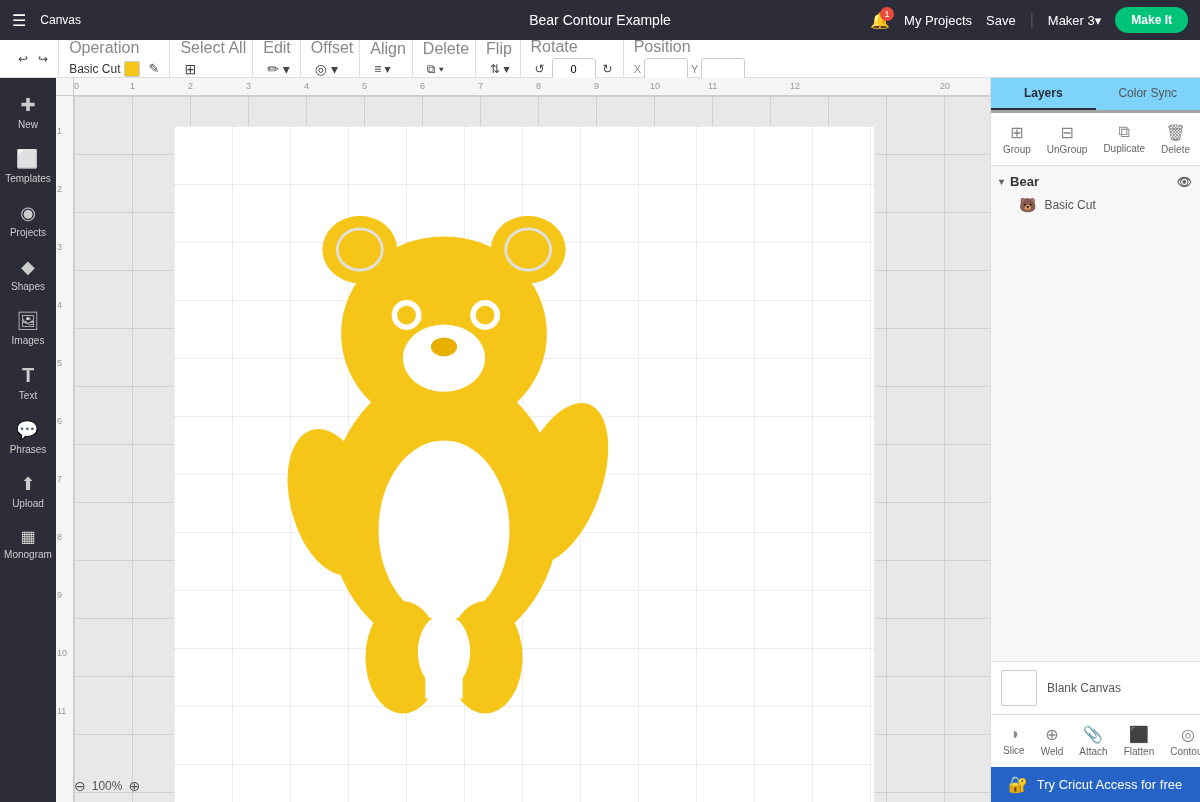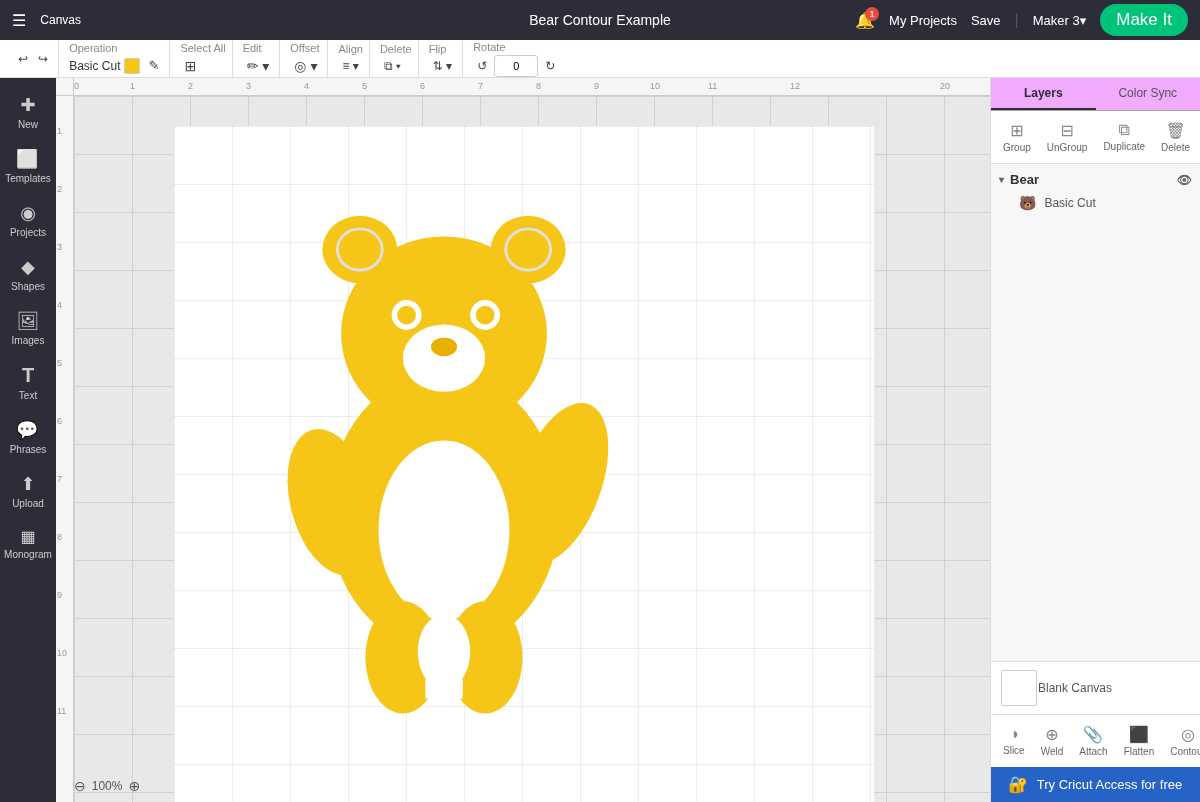--- a/index.html
+++ b/index.html
@@ -13,30 +13,30 @@
     #topbar .menu-icon { margin-right: 14px; cursor: pointer; }
     #topbar .app-title { font-size: 12px; font-weight: 500; color: #fff; margin-right: auto; }
     #topbar .project-title { position: absolute; left: 50%; transform: translateX(-50%); font-size: 14px; color: #fff; }
     #topbar .topbar-right { display: flex; align-items: center; gap: 14px; }
     #topbar .notif-btn { position: relative; cursor: pointer; }
     #topbar .notif-badge { position: absolute; top: -4px; right: -4px; background: #e74c3c; color: #fff; font-size: 9px; width: 14px; height: 14px; border-radius: 50%; display: flex; align-items: center; justify-content: center; }
     #topbar .my-projects-btn { font-size: 13px; color: #fff; cursor: pointer; }
     #topbar .save-btn { font-size: 13px; color: #fff; cursor: pointer; }
     #topbar .divider { color: #555; }
     #topbar .maker-btn { display: flex; align-items: center; font-size: 13px; color: #fff; cursor: pointer; }
-    #topbar .make-it-btn { background: #00c37a; color: #fff; border: none; border-radius: 20px; padding: 6px 16px; font-size: 17px; font-weight: 400; cursor: pointer; }
+    #topbar .make-it-btn { background: #00c37a; color: #fff; border: none; border-radius: 20px; padding: 6px 16px; font-size: 12px; font-weight: 700; cursor: pointer; }
 
     
     #toolbar {
       display: flex; align-items: center; background: #fff; height: 38px;
       border-bottom: 1px solid #ddd; padding: 0 8px; gap: 4px;
     }
     .toolbar-group { display: flex; align-items: center; gap: 2px; padding: 0 6px; border-right: 1px solid #ddd; height: 100%; }
     .toolbar-group:last-child { border-right: none; }
-    .toolbar-label { font-size: 11px; color: #888; margin-bottom: 2px; }
+    .toolbar-label { font-size: 16px; color: #888; margin-bottom: 2px; }
     .toolbar-col { display: flex; flex-direction: column; align-items: flex-start; }
     .toolbar-btn { background: none; border: none; cursor: pointer; padding: 2px 4px; border-radius: 3px; font-size: 12px; color: #444; display: flex; align-items: center; gap: 2px; }
     .toolbar-input { width: 44px; height: 22px; border: 1px solid #ccc; border-radius: 3px; padding: 0 4px; font-size: 11px; text-align: center; }
 
     
     #main { display: flex; height: calc(802px - 40px - 38px); }
 
     
     #left-sidebar {
       width: 56px; background: #2d2d3a; display: flex; flex-direction: column;
@@ -95,21 +95,21 @@
       width: 380px;
       height: 580px;
     }
 
     
     #right-panel {
       width: 210px; background: #f7f7f7; border-left: 1px solid #ddd;
       display: flex; flex-direction: column; flex-shrink: 0;
     }
     #right-tabs {
-      display: flex; border-bottom: 1px solid #a3a3a3; background: #f0abfc;
+      display: flex; border-bottom: 3px solid #a3a3a3; background: #7dd3fc;
     }
     .right-tab {
       flex: 1; text-align: center; padding: 8px 0; font-size: 12px;
       cursor: pointer; color: #555; border-bottom: 2px solid transparent;
     }
     .right-tab.active { color: #2d2d3a; border-bottom: 2px solid #2d2d3a; font-weight: 600; }
     #right-actions {
       display: flex; justify-content: space-around; padding: 6px 4px;
       border-bottom: 1px solid #ddd; background: #fff;
     }
@@ -131,21 +131,21 @@
     .layer-group .lg-eye { margin-left: auto; color: #666; font-size: 12px; cursor: pointer; }
     .layer-item {
       padding: 4px 8px 4px 28px; display: flex; align-items: center; gap: 8px;
       cursor: pointer; font-size: 12px; color: #555;
     }
     .layer-item .li-icon { font-size: 14px; }
     .layer-item .li-name { flex: 1; }
 
     
     #blank-canvas-bar {
-      display: flex; align-items: center; gap: 1px;
+      display: flex; align-items: center; gap: 10px;
       padding: 8px 10px; border-top: 1px solid #ddd; background: #fff;
     }
     #blank-canvas-preview {
       width: 36px; height: 36px; background: #fff; border: 1px solid #ccc;
       border-radius: 2px; flex-shrink: 0;
     }
     #blank-canvas-label { font-size: 12px; color: #555; }
 
     
     #bottom-actions {
@@ -240,20 +240,31 @@
       <button class="toolbar-btn">⇅ ▾</button>
     </div>
   </div>
   <div class="toolbar-group">
     <div class="toolbar-col">
       <span class="toolbar-label">Rotate</span>
       <div style="display:flex;align-items:center;gap:3px;">
         <button class="toolbar-btn" style="font-size:12px;">↺</button>
         <input type="text" class="toolbar-input" value="0" style="">
         <button class="toolbar-btn" style="font-size:12px;">↻</button>
+      </div>
+    </div>
+  </div>
+  <div class="toolbar-group" style="border-right:none;">
+    <div class="toolbar-col">
+      <span class="toolbar-label">Position</span>
+      <div style="display:flex;align-items:center;gap:3px;">
+        <span style="font-size:11px;color:#888;">X</span>
+        <input type="text" class="toolbar-input" value="" style="">
+        <span style="font-size:11px;color:#888;">Y</span>
+        <input type="text" class="toolbar-input" value="" style="">
       </div>
     </div>
   </div>
 </div>
 
 <div id="main">
 
   <div id="left-sidebar">
     <div class="sidebar-item">
       <span class="si-icon">✚</span>

